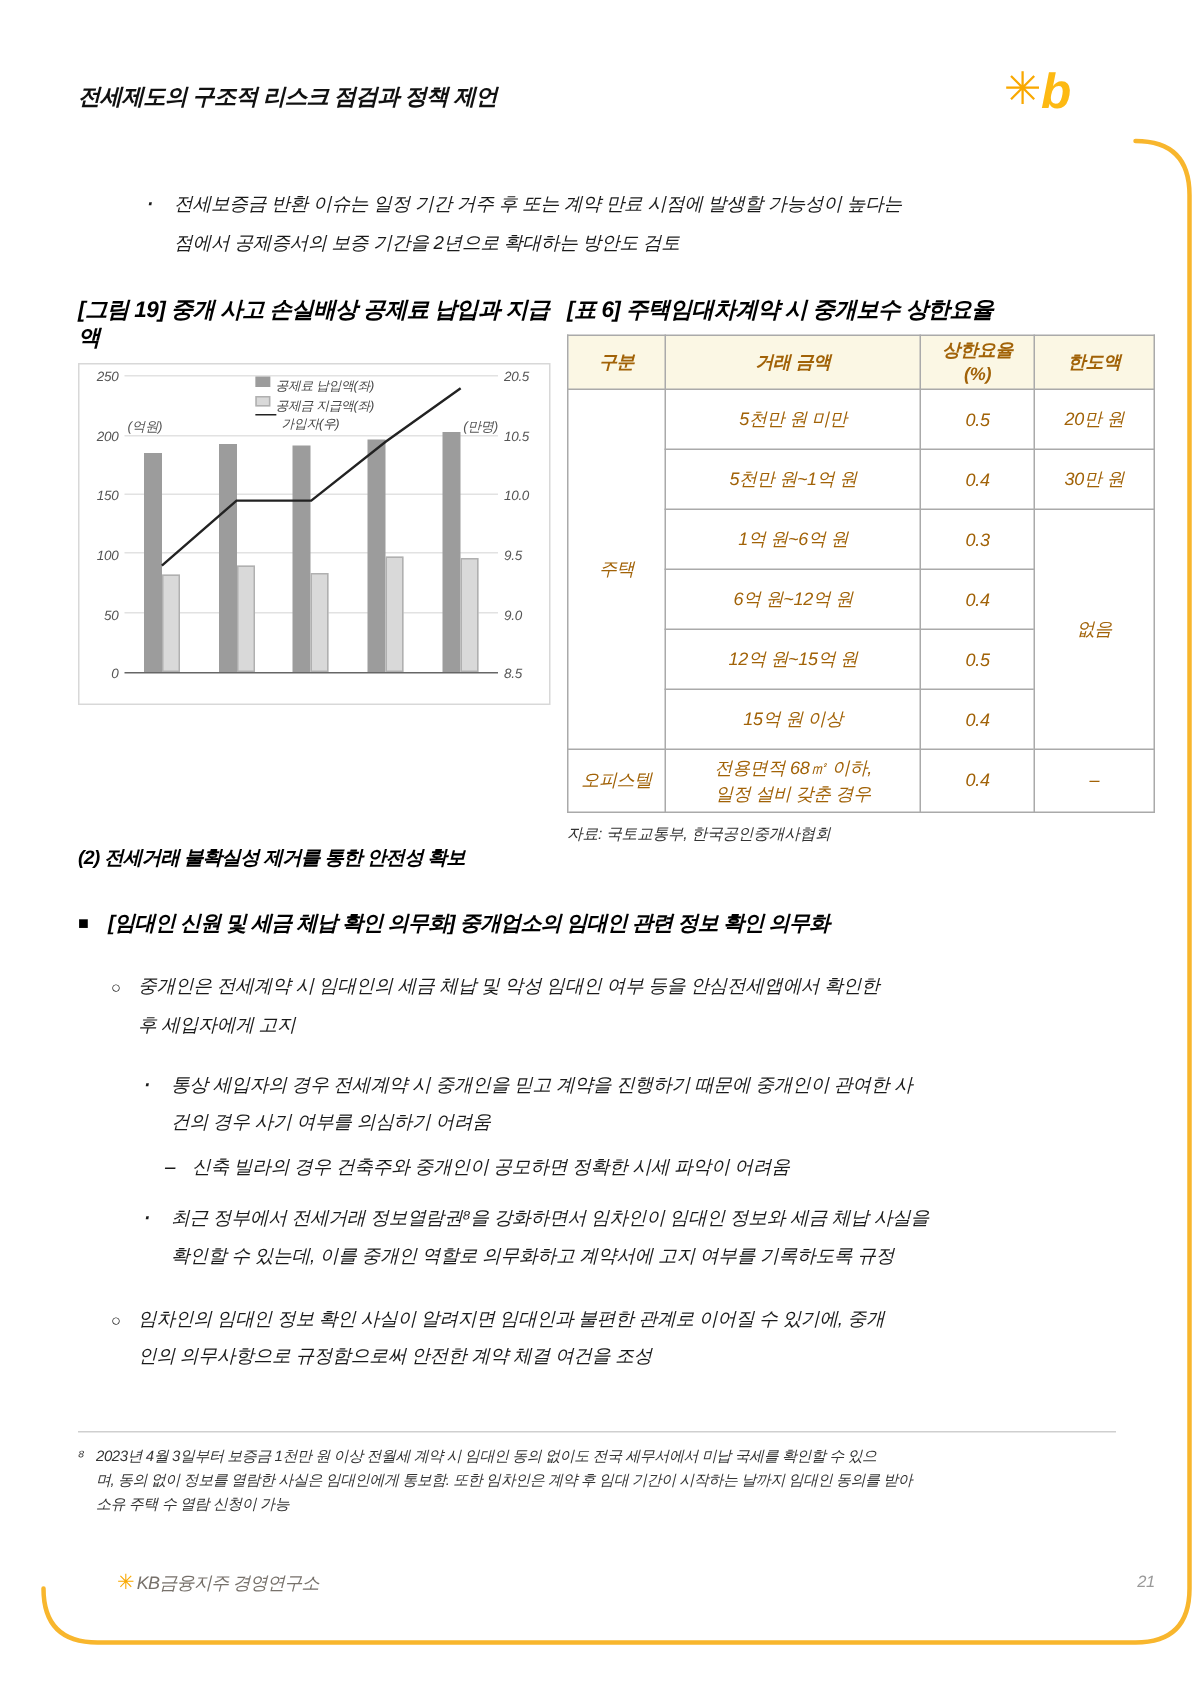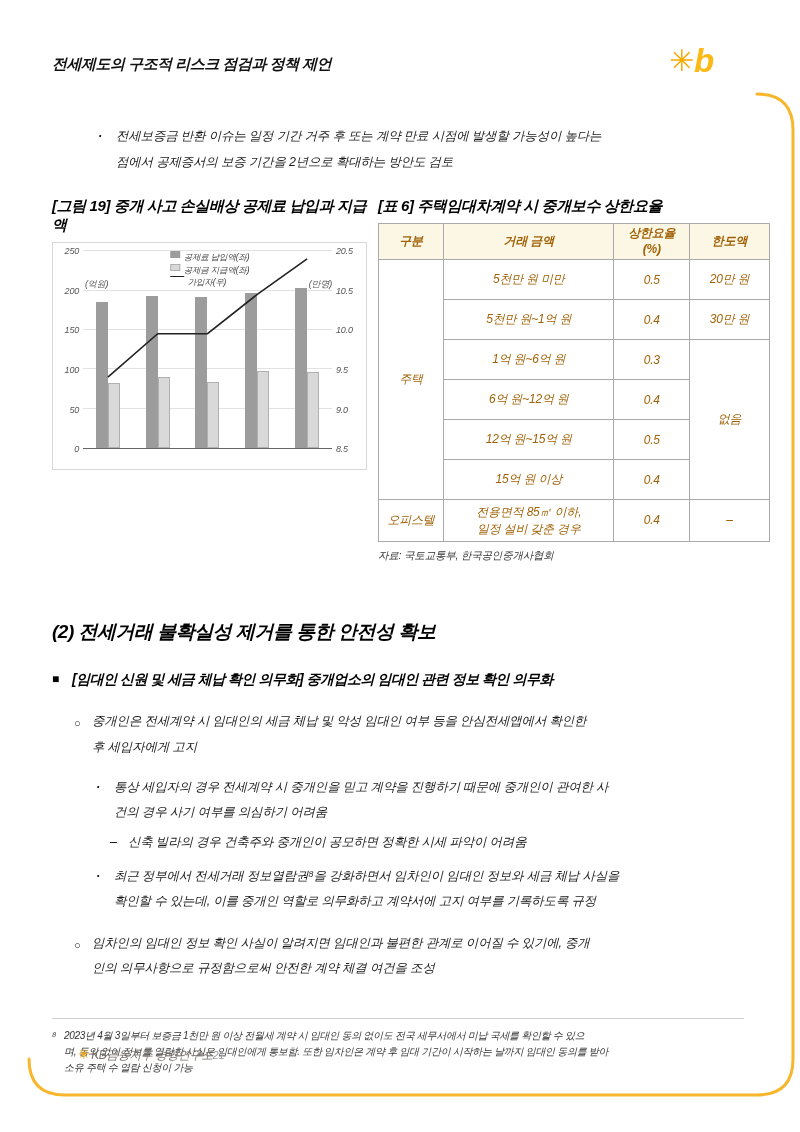--- a/index.html
+++ b/index.html
@@ -64,31 +64,31 @@
 
   
   table.fee { border-collapse:collapse; width:100%; font-size:12px; color:#a16207; border:1.5px solid #777; table-layout:fixed; }
   table.fee th, table.fee td { border:1px solid #aaa; text-align:center; vertical-align:middle; padding:2px 3px; }
   table.fee th { background:#FBF7E4; font-weight:bold; height:36px; line-height:1.3; }
   table.fee td { height:40px; }
   .col-group { width:62px; } .col-amount { width:162px; } .col-rate { width:72px; } .col-cap { width:76px; }
   tr.tall td { height:42px; line-height:1.45; }
 
   
-  .sec-heading { font-size:19px; font-weight:bold; color:#000; margin-top:56px; letter-spacing:-0.5px; }
+  .sec-heading { font-size:13px; font-weight:bold; color:#000; letter-spacing:-0.5px; }
   .sub-heading { display:flex; font-size:14px; font-weight:bold; color:#000; margin-top:26px; letter-spacing:-0.5px; }
   .sub-heading .mk { width:20px; font-size:12px; padding-top:1px; }
   .mt22 { margin-top:20px; } .mt16 { margin-top:14px; } .mt6 { margin-top:4px; } .mt10 { margin-top:8px; } .mt18 { margin-top:16px; }
 
   
   .fn-rule { border-top:1px solid #cfcfcf; margin-top:36px; width:692px; }
   .footnote { display:flex; margin-top:9px; font-size:10px; color:#333; line-height:1.6; width:692px; letter-spacing:-0.3px; }
 
   
-  .footer { position:absolute; left:78px; right:30px; top:1046px; display:flex; align-items:center; z-index:6; }
+  .footer { position:absolute; left:78px; right:30px; top:1046px; display:flex; justify-content:space-between; align-items:center; z-index:6; }
   .footer-brand { font-size:12px; color:#77716b; letter-spacing:-0.5px; }
   .footer-star { color:#F9A800; font-size:14px; margin-right:2px; }
   .page-num { font-size:11px; color:#999; }
 </style>
 </head>
 <body>
 
 <div class="page">
 
   <svg class="frame-svg" width="800" height="1132" viewBox="0 0 800 1132">
@@ -223,21 +223,21 @@
           <tr>
             <td>12억 원~15억 원</td>
             <td>0.5</td>
           </tr>
           <tr>
             <td>15억 원 이상</td>
             <td>0.4</td>
           </tr>
           <tr class="tall">
             <td>오피스텔</td>
-            <td class="pre">전용면적 85㎡ 이하,
+            <td class="pre">전용면적 68㎡ 이하,
 일정 설비 갖춘 경우</td>
             <td>0.4</td>
             <td>–</td>
           </tr>
         </tbody>
       </table>
       <div class="source">자료: 국토교통부, 한국공인중개사협회</div>
     </div>
   </div>
 

